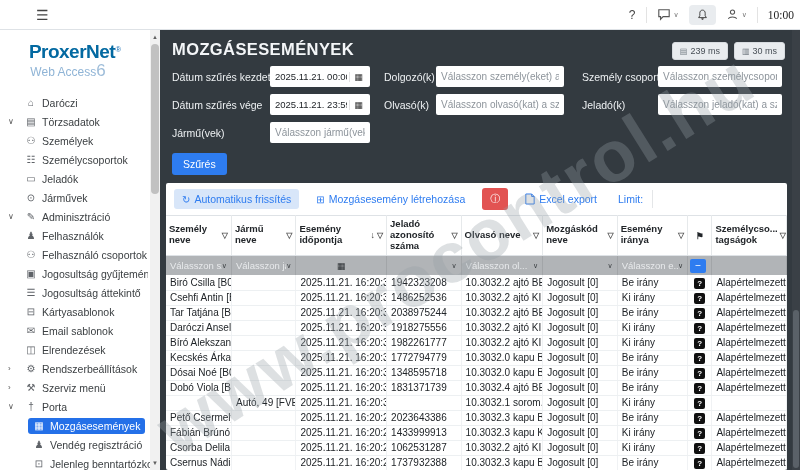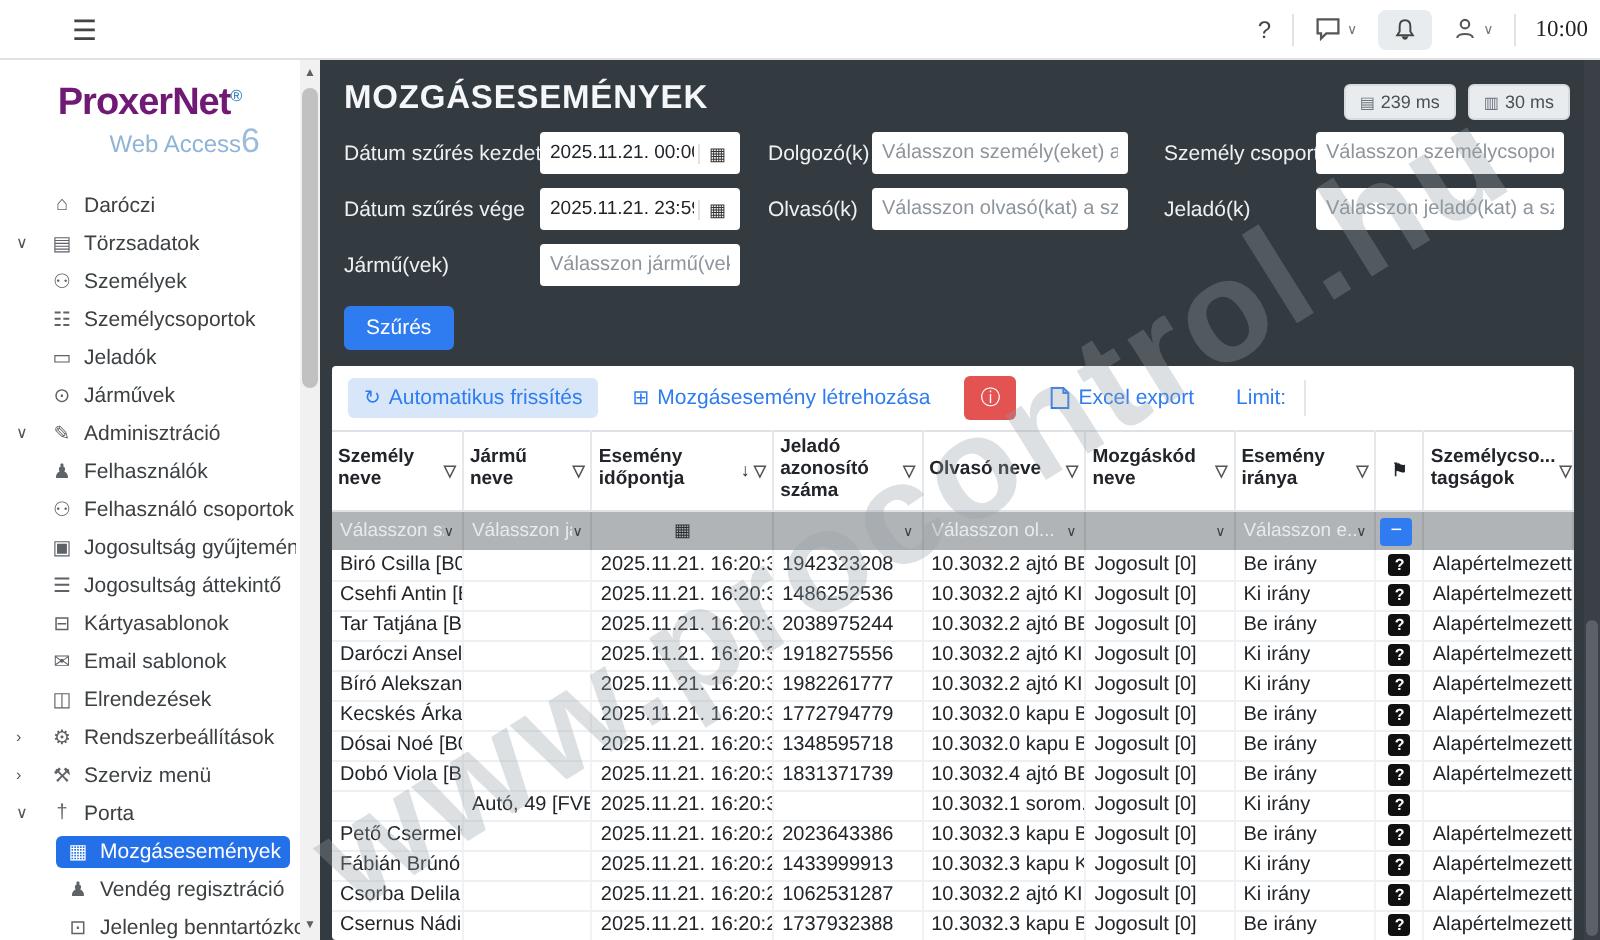--- a/index.html
+++ b/index.html
@@ -12,23 +12,23 @@
   .tb-div { width:1px; height:16px; background:#e3e3e3; }
   .tb-icon { display:inline-flex; align-items:center; gap:3px; color:#555; }
   .tb-icon svg { display:block; }
   .chev { font-size:7px; color:#777; }
   .bell-box { background:#e9ecef; border-radius:4px; padding:3px 7px; display:flex; align-items:center; }
   .time { font-size:11.5px; color:#222; padding-right:2px;font-family:Liberation Serif, serif; }
 
   
   .sidebar { position:absolute; top:30px; left:0; width:150px; bottom:0; background:#fff; z-index:20; overflow:hidden; }
   .logo { padding:12px 6px 8px; text-align:center; line-height:1; }
-  .logo-main { font-size:19px; font-weight:bold; color:#701a75; letter-spacing:-0.5px; }
+  .logo-main { font-size:19px; font-weight:bold; color:#0369a1; letter-spacing:-0.5px; }
   .logo-reg { font-size:8px; vertical-align:super; color:#1a6fb5; }
-  .logo-sub { display:block; text-align:right; padding-right:14px; color:#8fb4d6; font-size:12px; margin-top:1px; }
+  .logo-sub { display:block; text-align:center; padding-right:14px; color:#8fb4d6; font-size:12px; margin-top:1px; }
   .logo-ver { font-size:17px; color:#9dbcd9; font-weight:300; }
   .nav { margin-top:6px; }
   .nav-item { display:flex; align-items:center; height:19px; font-size:10.5px; color:#3c4043; cursor:pointer; }
   .nav-item.lvl0 { padding-left:8px; }
   .nav-item.lvl1 { padding-left:20px; }
   .nav-item.lvl2 { padding-left:28px; }
   .nav-chev { width:12px; font-size:8px; color:#555; flex:0 0 12px; }
   .pill { display:flex; align-items:center; gap:5px; padding:2px 5px; border-radius:3px; max-width:128px; white-space:nowrap; overflow:hidden; }
   .nav-icon { font-size:10px; color:#5f6368; width:12px; text-align:center; flex:0 0 12px; }
   .nav-item.active .pill { background:#2470e8; color:#fff; }

